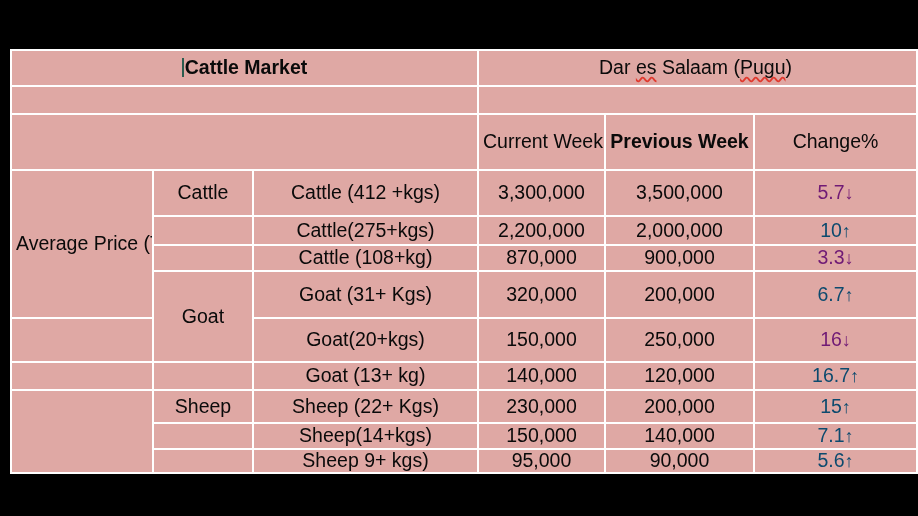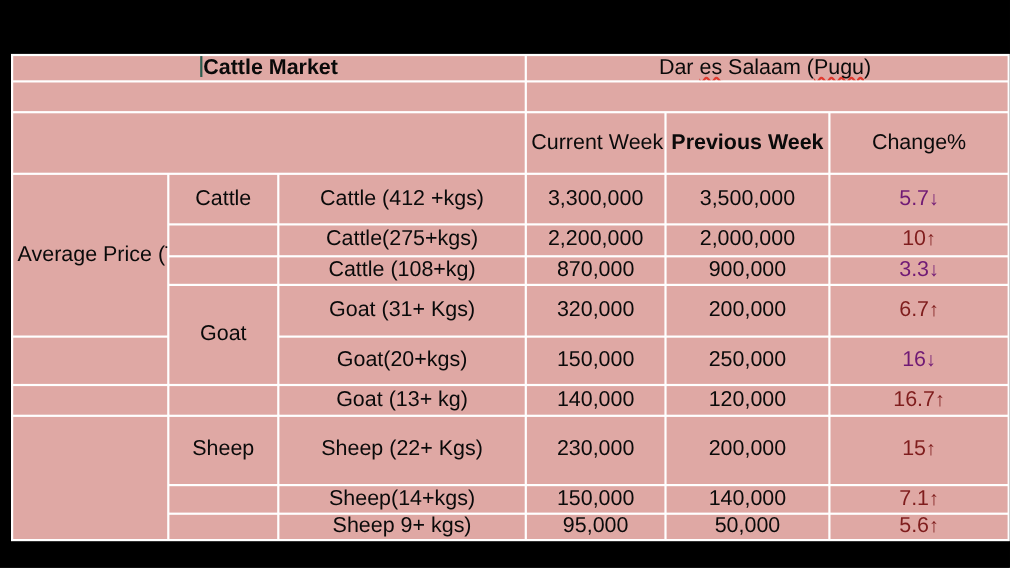--- a/index.html
+++ b/index.html
@@ -13,20 +13,21 @@
     overflow: hidden;
     font-family: "Liberation Sans", sans-serif;
   }
 
   
   #canvas {
     position: relative;
     width: 918px;
     height: 516px;
     background: #000000;
+    border-radius: 14px;
   }
 
   
   #table-frame {
     position: absolute;
     left: 10px;
     top: 49px;
     width: 898px;
     height: 425px;
     background: #ffffff;
@@ -116,21 +117,21 @@
   td.num {
     font-size: 20px;
     text-align: center;
   }
 
   td.change {
     text-align: left;
     padding-left: 14px;
     font-size: 20px;
   }
-  .chg-up   { color: #7f1d1d; }
+  .chg-up   { color: #0c4a6e; }
   .chg-down { color: #701a75; }
   .arrow    { font-size: 18px; }
 </style>
 </head>
 <body>
 
 <div id="canvas">
   <div id="table-frame">
     <table class="market">
       <colgroup>
@@ -207,41 +208,41 @@
 
         <tr style="height:26px">
           <td class="dark"></td>
           <td class="grouplabel dark"></td>
           <td class="item dark">Goat (13+ kg)</td>
           <td class="num dark">140,000</td>
           <td class="num dark">120,000</td>
           <td class="change dark"><span class="chg-up">16.7</span><span class="chg-up arrow">↑</span></td>
         </tr>
 
-        <tr style="height:61px">
+        <tr style="height:31px">
           <td class="dark" rowspan="3"></td>
           <td class="grouplabel light" rowspan="1">Sheep</td>
           <td class="item dark">Sheep (22+ Kgs)</td>
           <td class="num light">230,000</td>
           <td class="num dark">200,000</td>
           <td class="change light"><span class="chg-up">15</span><span class="chg-up arrow">↑</span></td>
         </tr>
 
         <tr style="height:24px">
           <td class="grouplabel dark"></td>
           <td class="item dark">Sheep(14+kgs)</td>
           <td class="num dark">150,000</td>
           <td class="num dark">140,000</td>
           <td class="change dark"><span class="chg-up">7.1</span><span class="chg-up arrow">↑</span></td>
         </tr>
 
         <tr style="height:16px">
           <td class="grouplabel light"></td>
           <td class="item dark">Sheep 9+ kgs)</td>
           <td class="num light">95,000</td>
-          <td class="num dark">50,000</td>
+          <td class="num dark">90,000</td>
           <td class="change light"><span class="chg-up">5.6</span><span class="chg-up arrow">↑</span></td>
         </tr>
 
       </tbody>
     </table>
   </div>
 </div>
 
 </body></html>

